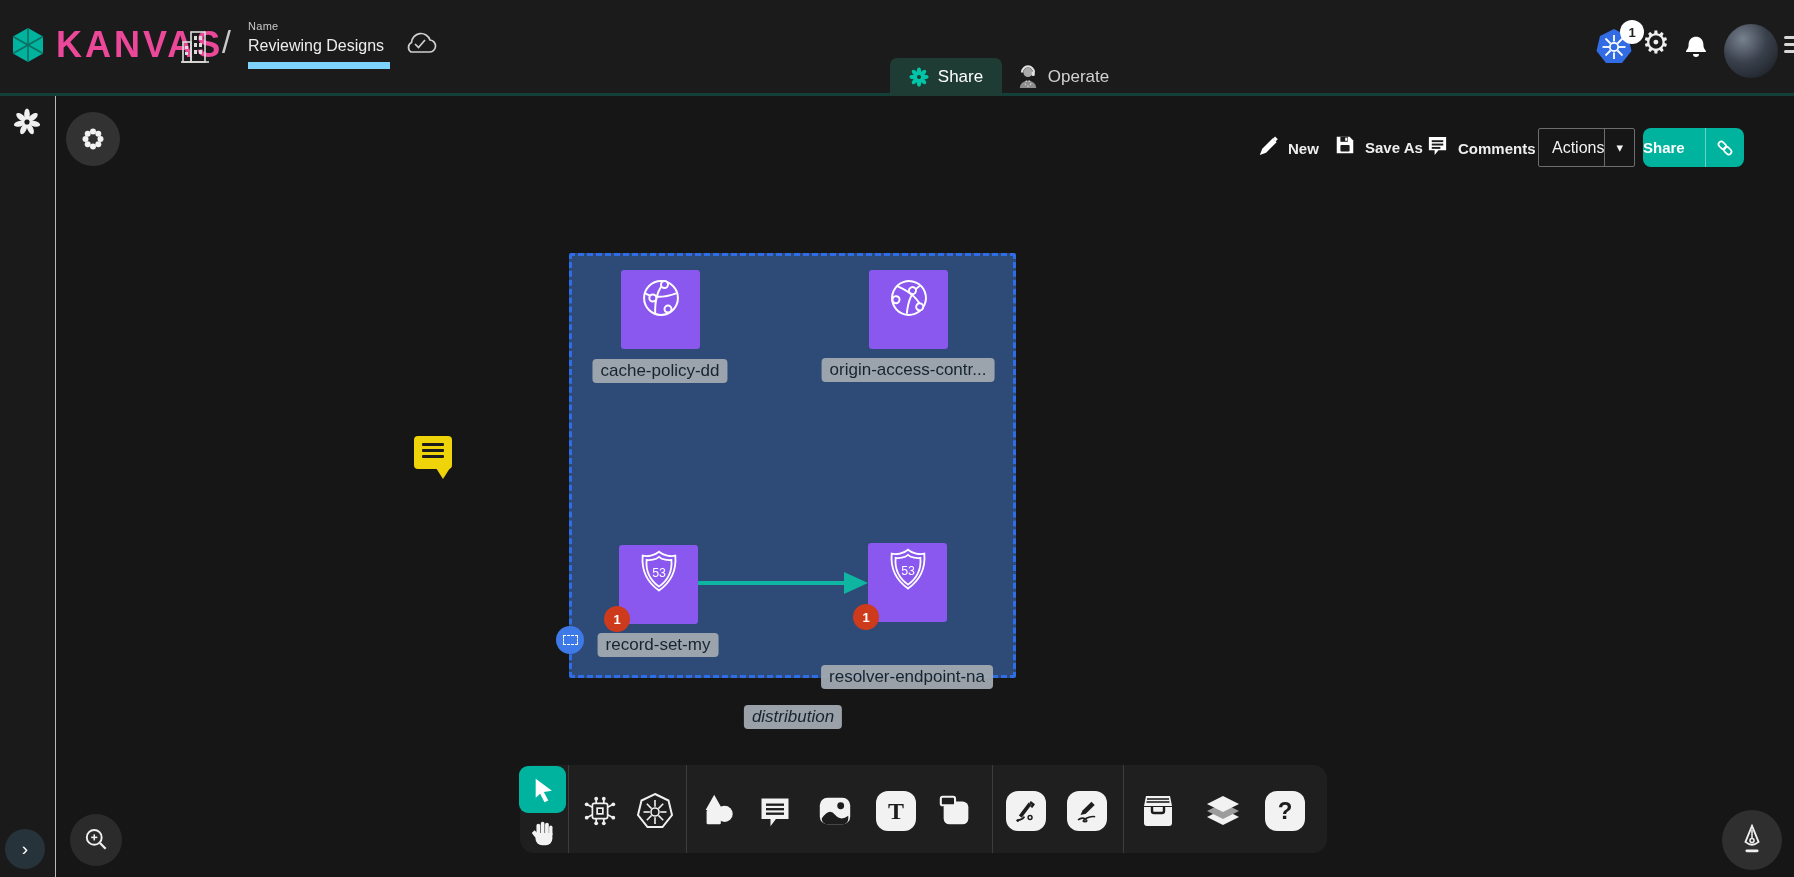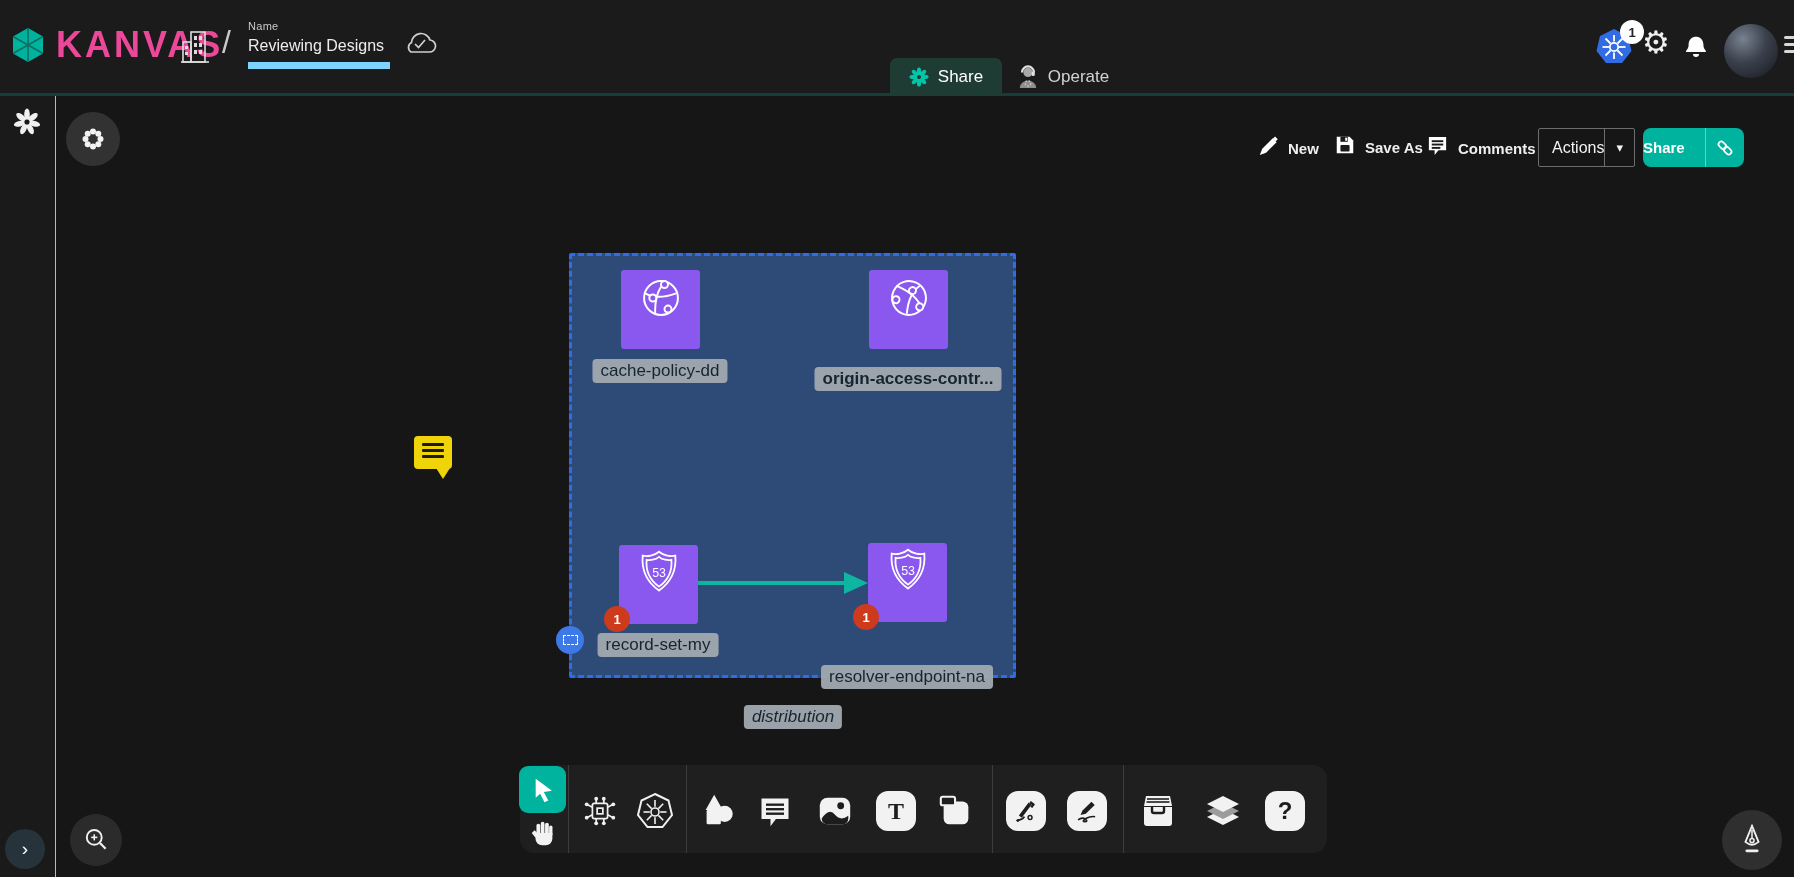--- a/index.html
+++ b/index.html
@@ -331,21 +331,21 @@
   </svg>
 
   <div class="abs badge" style="left:604px;top:606px;">
     <span>1</span>
   </div>
   <div class="abs badge" style="left:853px;top:604px;">
     <span>1</span>
   </div>
 
   <div class="abs node-label" style="left:660px;top:359px;">cache-policy-dd</div>
-  <div class="abs node-label" style="left:908px;top:367px;font-weight:bold;">origin-access-contr...</div>
+  <div class="abs node-label" style="left:908px;top:358px;">origin-access-contr...</div>
   <div class="abs node-label" style="left:658px;top:633px;">record-set-my</div>
   <div class="abs node-label" style="left:907px;top:632px;margin-top:33px;">resolver-endpoint-na</div>
 
   <div class="abs handle">
       <i></i>
     </div>
   <div class="abs node-label" style="left:793px;top:705px;font-style:italic;">distribution</div>
 
   <div class="abs comment-pin">
       <b></b>

